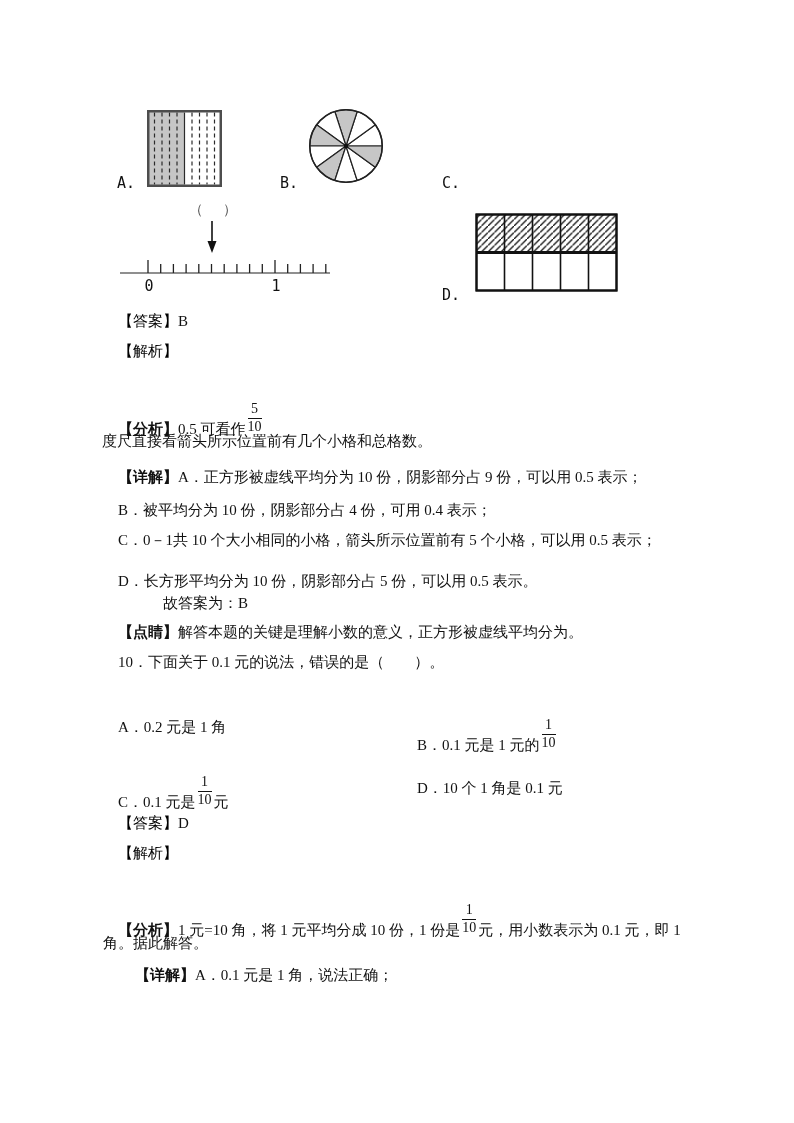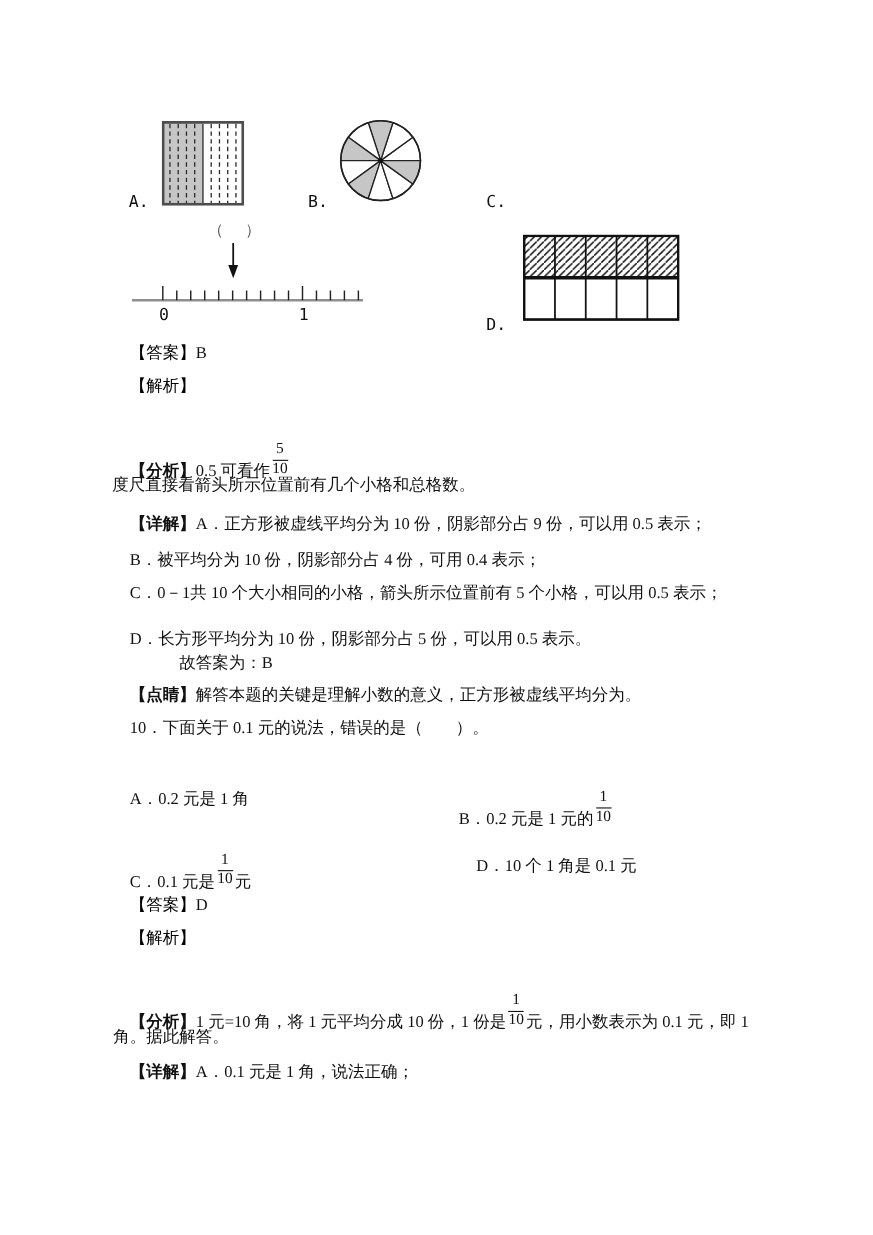--- a/index.html
+++ b/index.html
@@ -103,23 +103,23 @@
       <div class="text-line" style="left: 118px; top: 402px;"><span class="bold">【分析】</span><span>0.5 可看作</span><span class="frac"><span class="num">5</span><span class="den">10</span></span></div>
       <div class="text-line" style="left: 102px; top: 432px; font-family: Liberation Serif, serif;"><span>度尺直接看箭头所示位置前有几个小格和总格数。</span></div>
       <div class="text-line" style="left: 118px; top: 468px;"><span class="bold">【详解】</span><span>A．正方形被虚线平均分为 10 份，阴影部分占 9 份，可以用 0.5 表示；</span></div>
       <div class="text-line" style="left: 118px; top: 501px;"><span>B．被平均分为 10 份，阴影部分占 4 份，可用 0.4 表示；</span></div>
       <div class="text-line" style="left: 118px; top: 531px;"><span>C．0－1共 10 个大小相同的小格，箭头所示位置前有 5 个小格，可以用 0.5 表示；</span></div>
       <div class="text-line" style="left: 118px; top: 560px; margin-top: 12px;"><span>D．长方形平均分为 10 份，阴影部分占 5 份，可以用 0.5 表示。</span></div>
       <div class="text-line" style="left: 118px; top: 594px; margin-left: 45px;"><span>故答案为：B</span></div>
       <div class="text-line" style="left: 118px; top: 623px;"><span class="bold">【点睛】</span><span>解答本题的关键是理解小数的意义，正方形被虚线平均分为。</span></div>
       <div class="text-line" style="left: 118px; top: 653px;"><span>10．下面关于 0.1 元的说法，错误的是（　　）。</span></div>
       <div class="text-line" style="left: 118px; top: 718px;"><span>A．0.2 元是 1 角</span></div>
-      <div class="text-line" style="left: 417px; top: 718px;"><span>B．0.2 元是 1 元的</span><span class="frac"><span class="num">1</span><span class="den">10</span></span></div>
+      <div class="text-line" style="left: 417px; top: 718px;"><span>B．0.1 元是 1 元的</span><span class="frac"><span class="num">1</span><span class="den">10</span></span></div>
       <div class="text-line" style="left: 118px; top: 775px;"><span>C．0.1 元是</span><span class="frac"><span class="num">1</span><span class="den">10</span></span><span>元</span></div>
-      <div class="text-line" style="left: 417px; top: 779px; margin-left: 16px;"><span>D．10 个 1 角是 0.1 元</span></div>
+      <div class="text-line" style="left: 417px; top: 779px;"><span>D．10 个 1 角是 0.1 元</span></div>
       <div class="text-line" style="left: 118px; top: 814px;"><span class="blue">【答案】</span><span>D</span></div>
       <div class="text-line" style="left: 118px; top: 844px;"><span class="blue">【解析】</span></div>
       <div class="text-line" style="left: 118px; top: 903px;"><span class="bold">【分析】</span><span>1 元=10 角，将 1 元平均分成 10 份，1 份是</span><span class="frac"><span class="num">1</span><span class="den">10</span></span><span>元，用小数表示为 0.1 元，即 1</span></div>
       <div class="text-line" style="left: 103px; top: 934px;"><span>角。据此解答。</span></div>
-      <div class="text-line" style="left: 118px; top: 966px;"><span class="bold">【详解】</span><span>A．0.1 元是 1 角，说法正确；</span></div>
+      <div class="text-line" style="left: 135px; top: 966px;"><span class="bold">【详解】</span><span>A．0.1 元是 1 角，说法正确；</span></div>
     </div>
 
 </div>
 
 </body></html>

